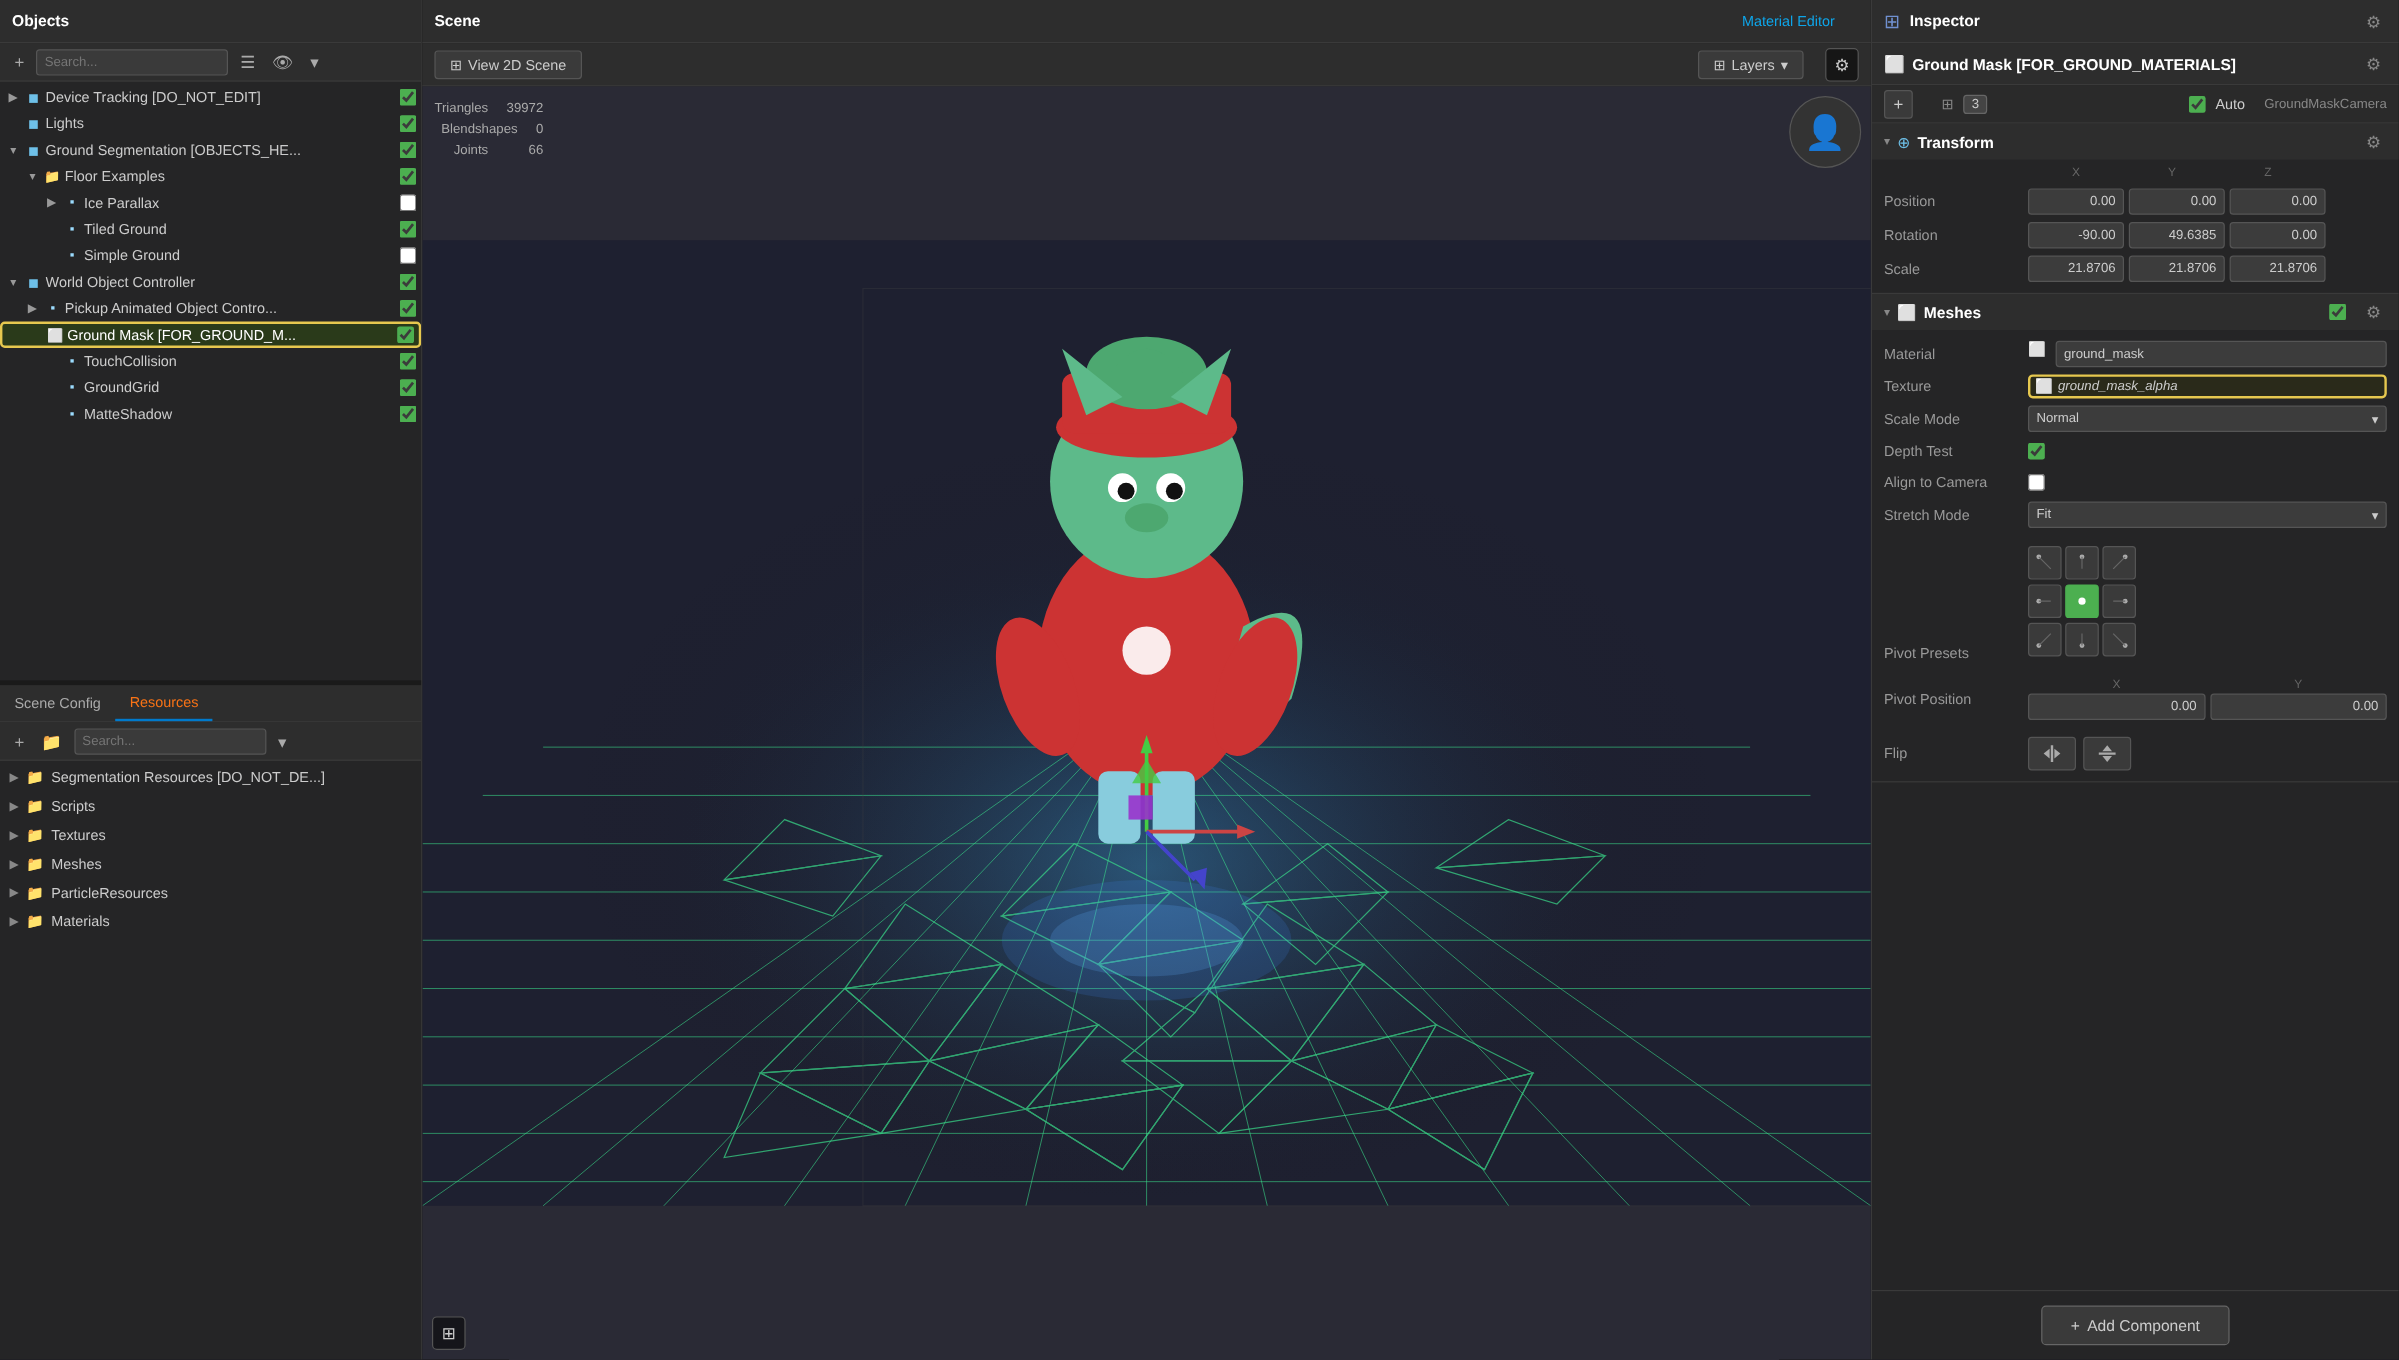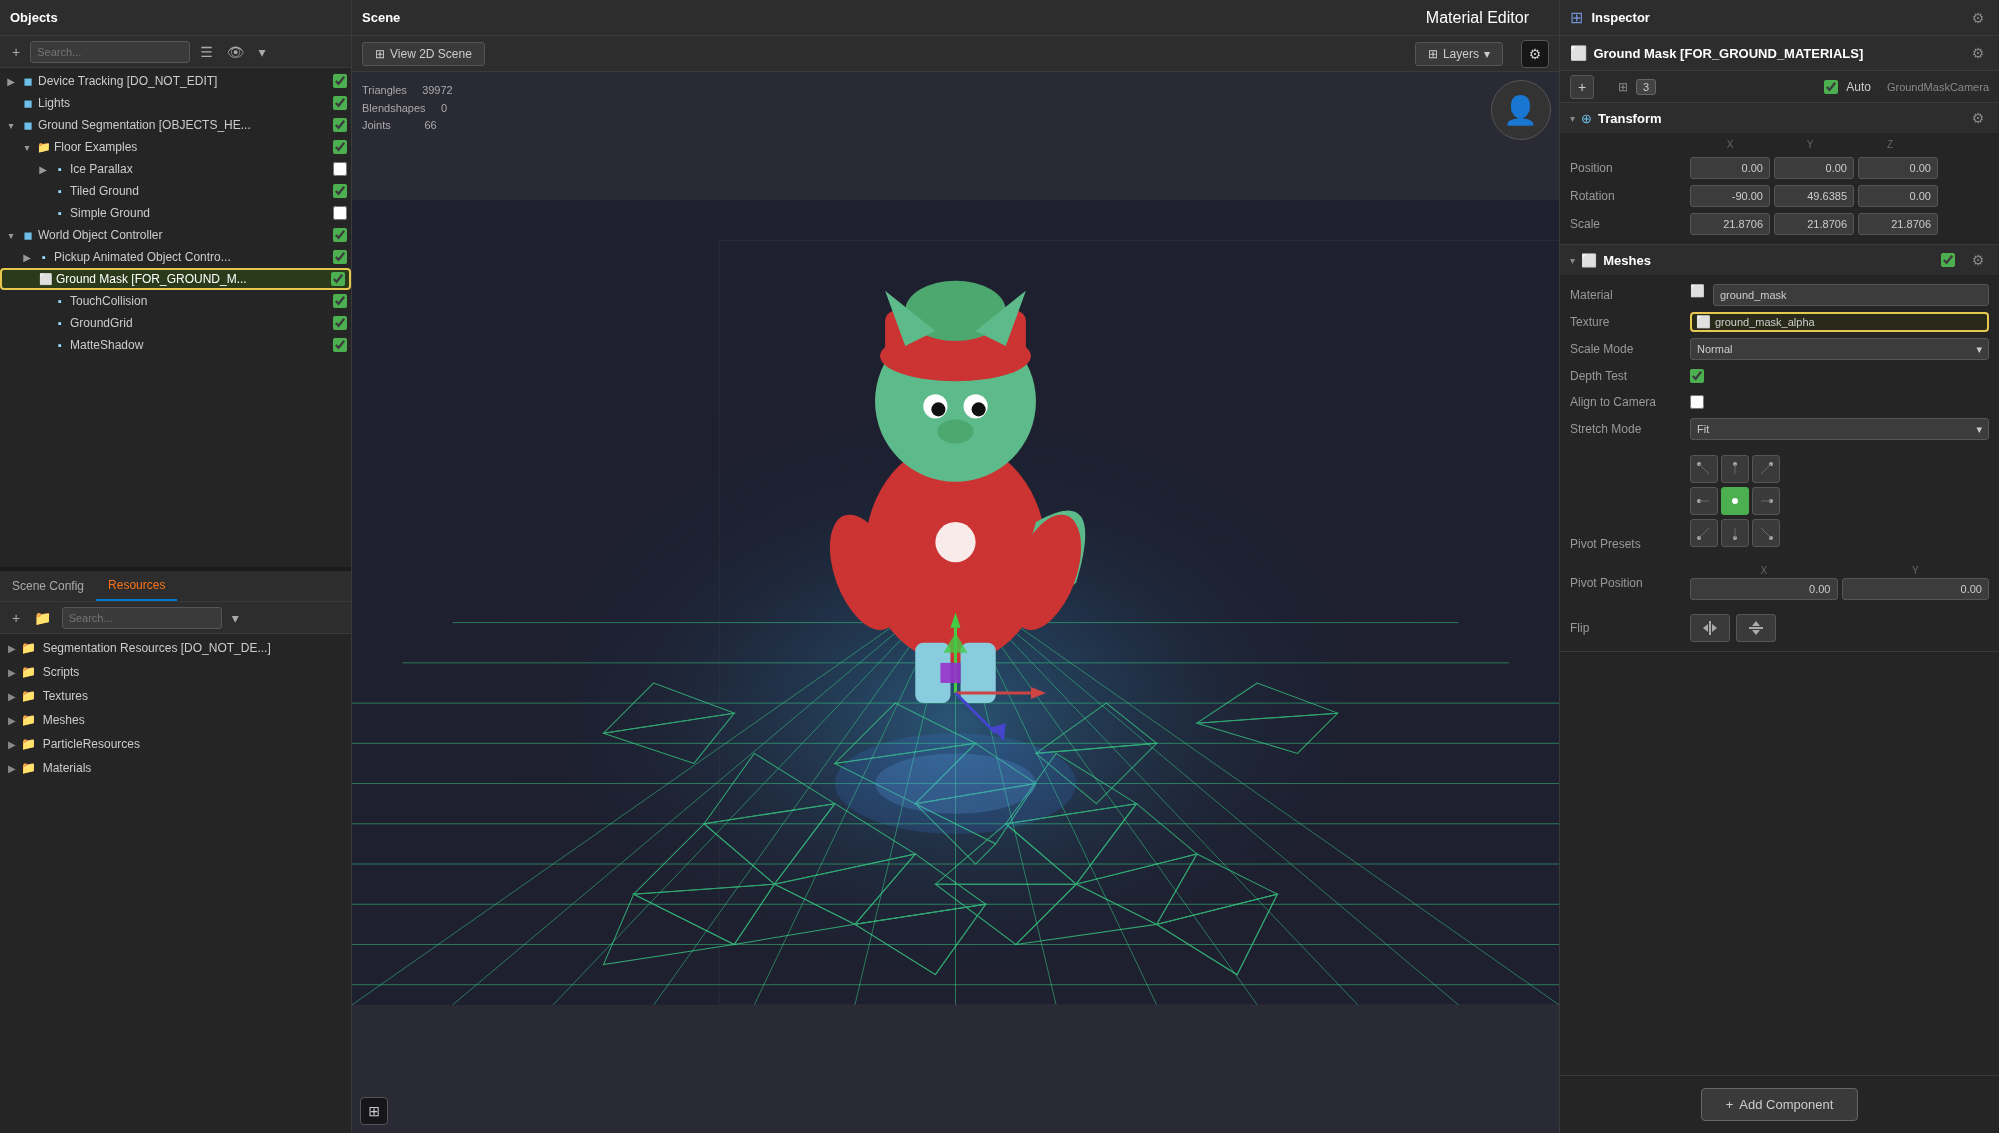--- a/index.html
+++ b/index.html
@@ -210,20 +210,21 @@
       background: #2a2a35;
     }
 
     .scene-stats {
       position: absolute;
       top: 10px;
       left: 10px;
       font-size: 11px;
       color: #aaa;
       line-height: 1.6;
+      text-align: right;
     }
 
     .scene-avatar {
       position: absolute;
       top: 8px;
       right: 8px;
     }
 
     .scene-bottom-left {
       position: absolute;
@@ -664,21 +665,21 @@
         <span>Materials</span>
       </div>
     </div>
   </div>
 
   <div class="center-panel">
 
     <div style="display:flex; align-items:center; background:#2d2d2d; border-bottom:1px solid #3a3a3a; height:36px; padding:0 10px; gap:10px;">
       <span style="color:#fff; font-size:13px; font-weight:600;">Scene</span>
       <div style="flex:1;"></div>
-      <span style="color:#ffffff; font-size:16px; padding:0 20px;">Material Editor</span>
+      <span style="color:#0ea5e9; font-size:12px; padding:0 20px;">Material Editor</span>
     </div>
 
     <div class="scene-toolbar">
       <button class="view-2d-btn">
         <span>⊞</span>
         <span>View 2D Scene</span>
       </button>
       <div style="flex:1;"></div>
       <button class="layers-btn">
         <span>⊞</span>
@@ -936,21 +937,21 @@
           <div class="prop-value">
             <span style="color:#c586c0;font-size:12px;margin-right:4px;">⬜</span>
             <input type="text" class="field-text" value="ground_mask" style="">
           </div>
         </div>
 
         <div class="prop-row">
           <span class="prop-label">Texture</span>
           <div class="prop-value" style="border:2px solid #e6c84f;border-radius:4px;padding:1px 4px;background:#2a2a1a;flex:1;display:flex;align-items:center;gap:4px;">
             <span style="color:#c586c0;font-size:12px;">⬜</span>
-            <input type="text" style="background: transparent; border: none; color: rgb(204, 204, 204); font-size: 11px; flex: 1 1 0%; outline: none;" value="ground_mask_alpha">
+            <input type="text" style="background: transparent; border: none; color: rgb(204, 204, 204); font-size: 11px; flex: 1 1 0%; outline: none; font-style: italic;" value="ground_mask_alpha">
           </div>
         </div>
 
         <div class="prop-row">
           <span class="prop-label">Scale Mode</span>
           <div class="prop-value">
             <div class="dropdown">
               <span>Normal</span>
               <span>▾</span>
             </div>

